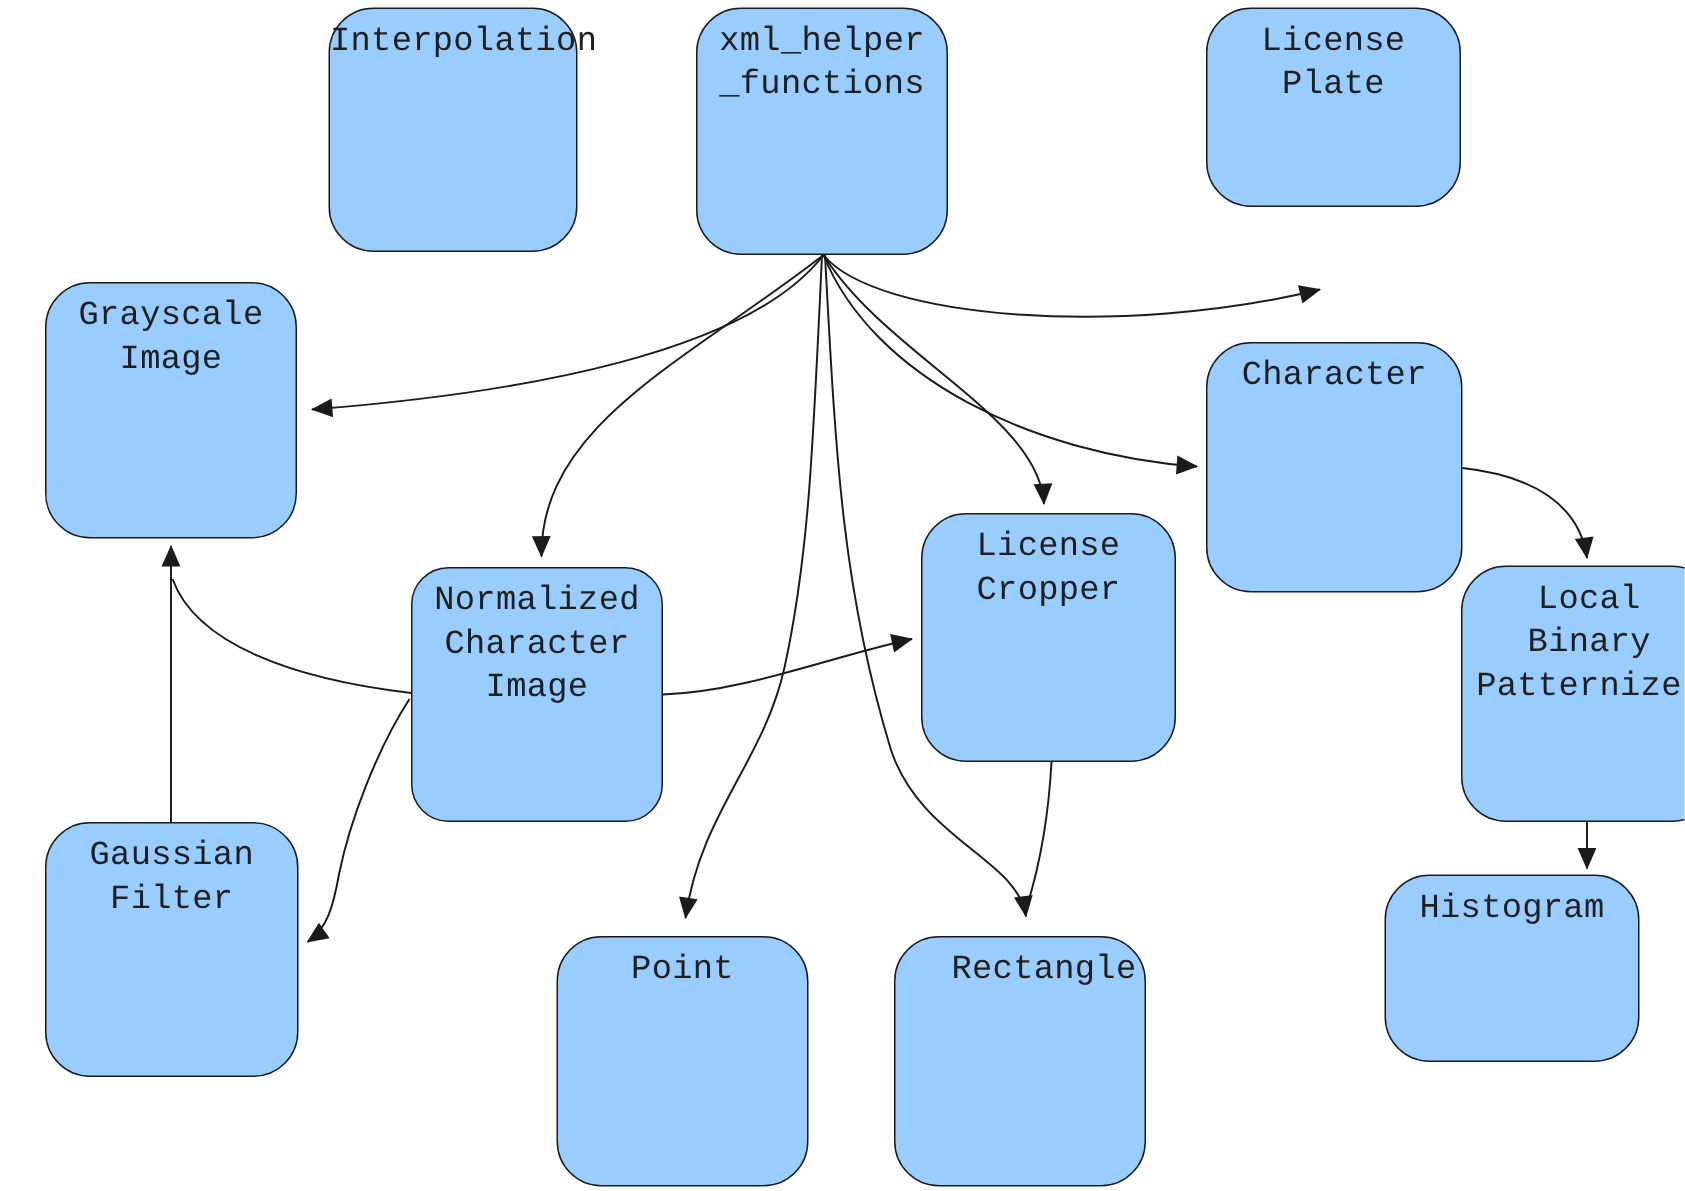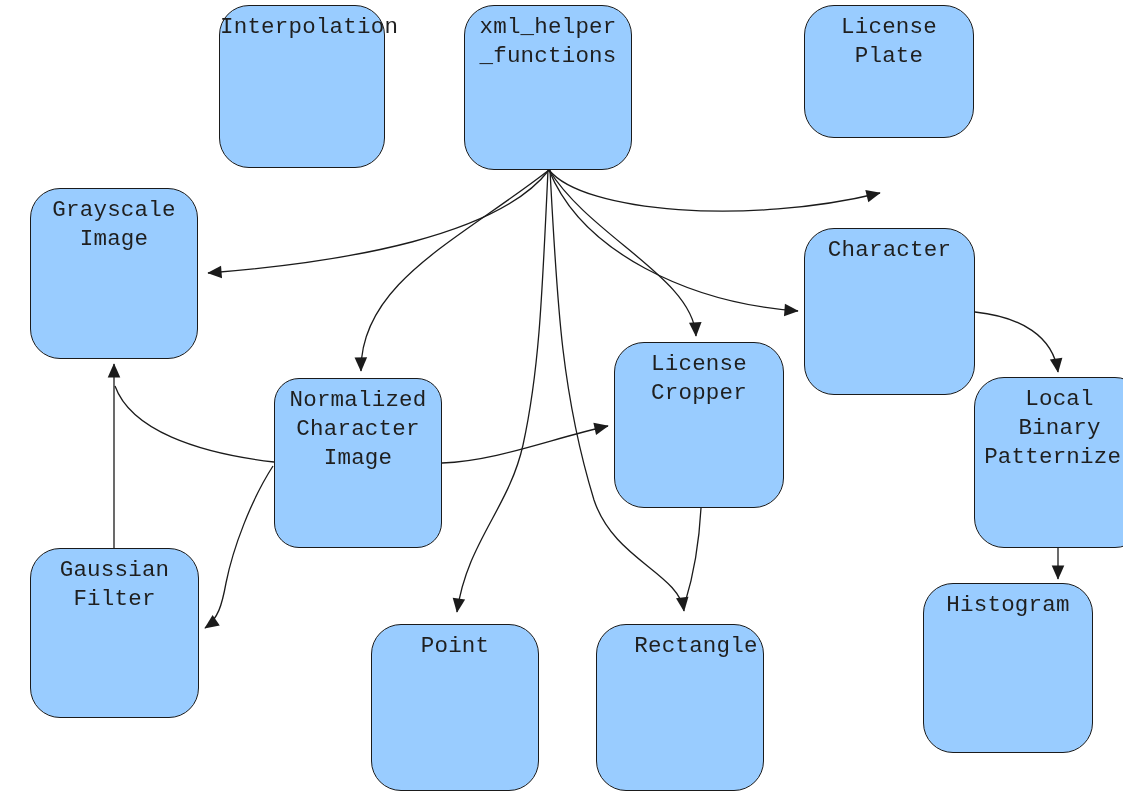--- a/index.html
+++ b/index.html
@@ -121,17 +121,17 @@
   </div>
 
   <div class="node" style="left:342px; top:624px; width:168px; height:167px;">
     <span class="node-label">Point</span>
   </div>
 
   <div class="node" style="left:567px; top:624px; width:168px; height:167px;padding-left:32px;">
     <span class="node-label">Rectangle</span>
   </div>
 
-  <div class="node" style="left:894px; top:583px; width:170px; height:170px;text-align:center;">
+  <div class="node" style="left:894px; top:583px; width:170px; height:125px;text-align:center;">
     <span class="node-label">Histogram</span>
   </div>
 
 </div>
 
 </body></html>

